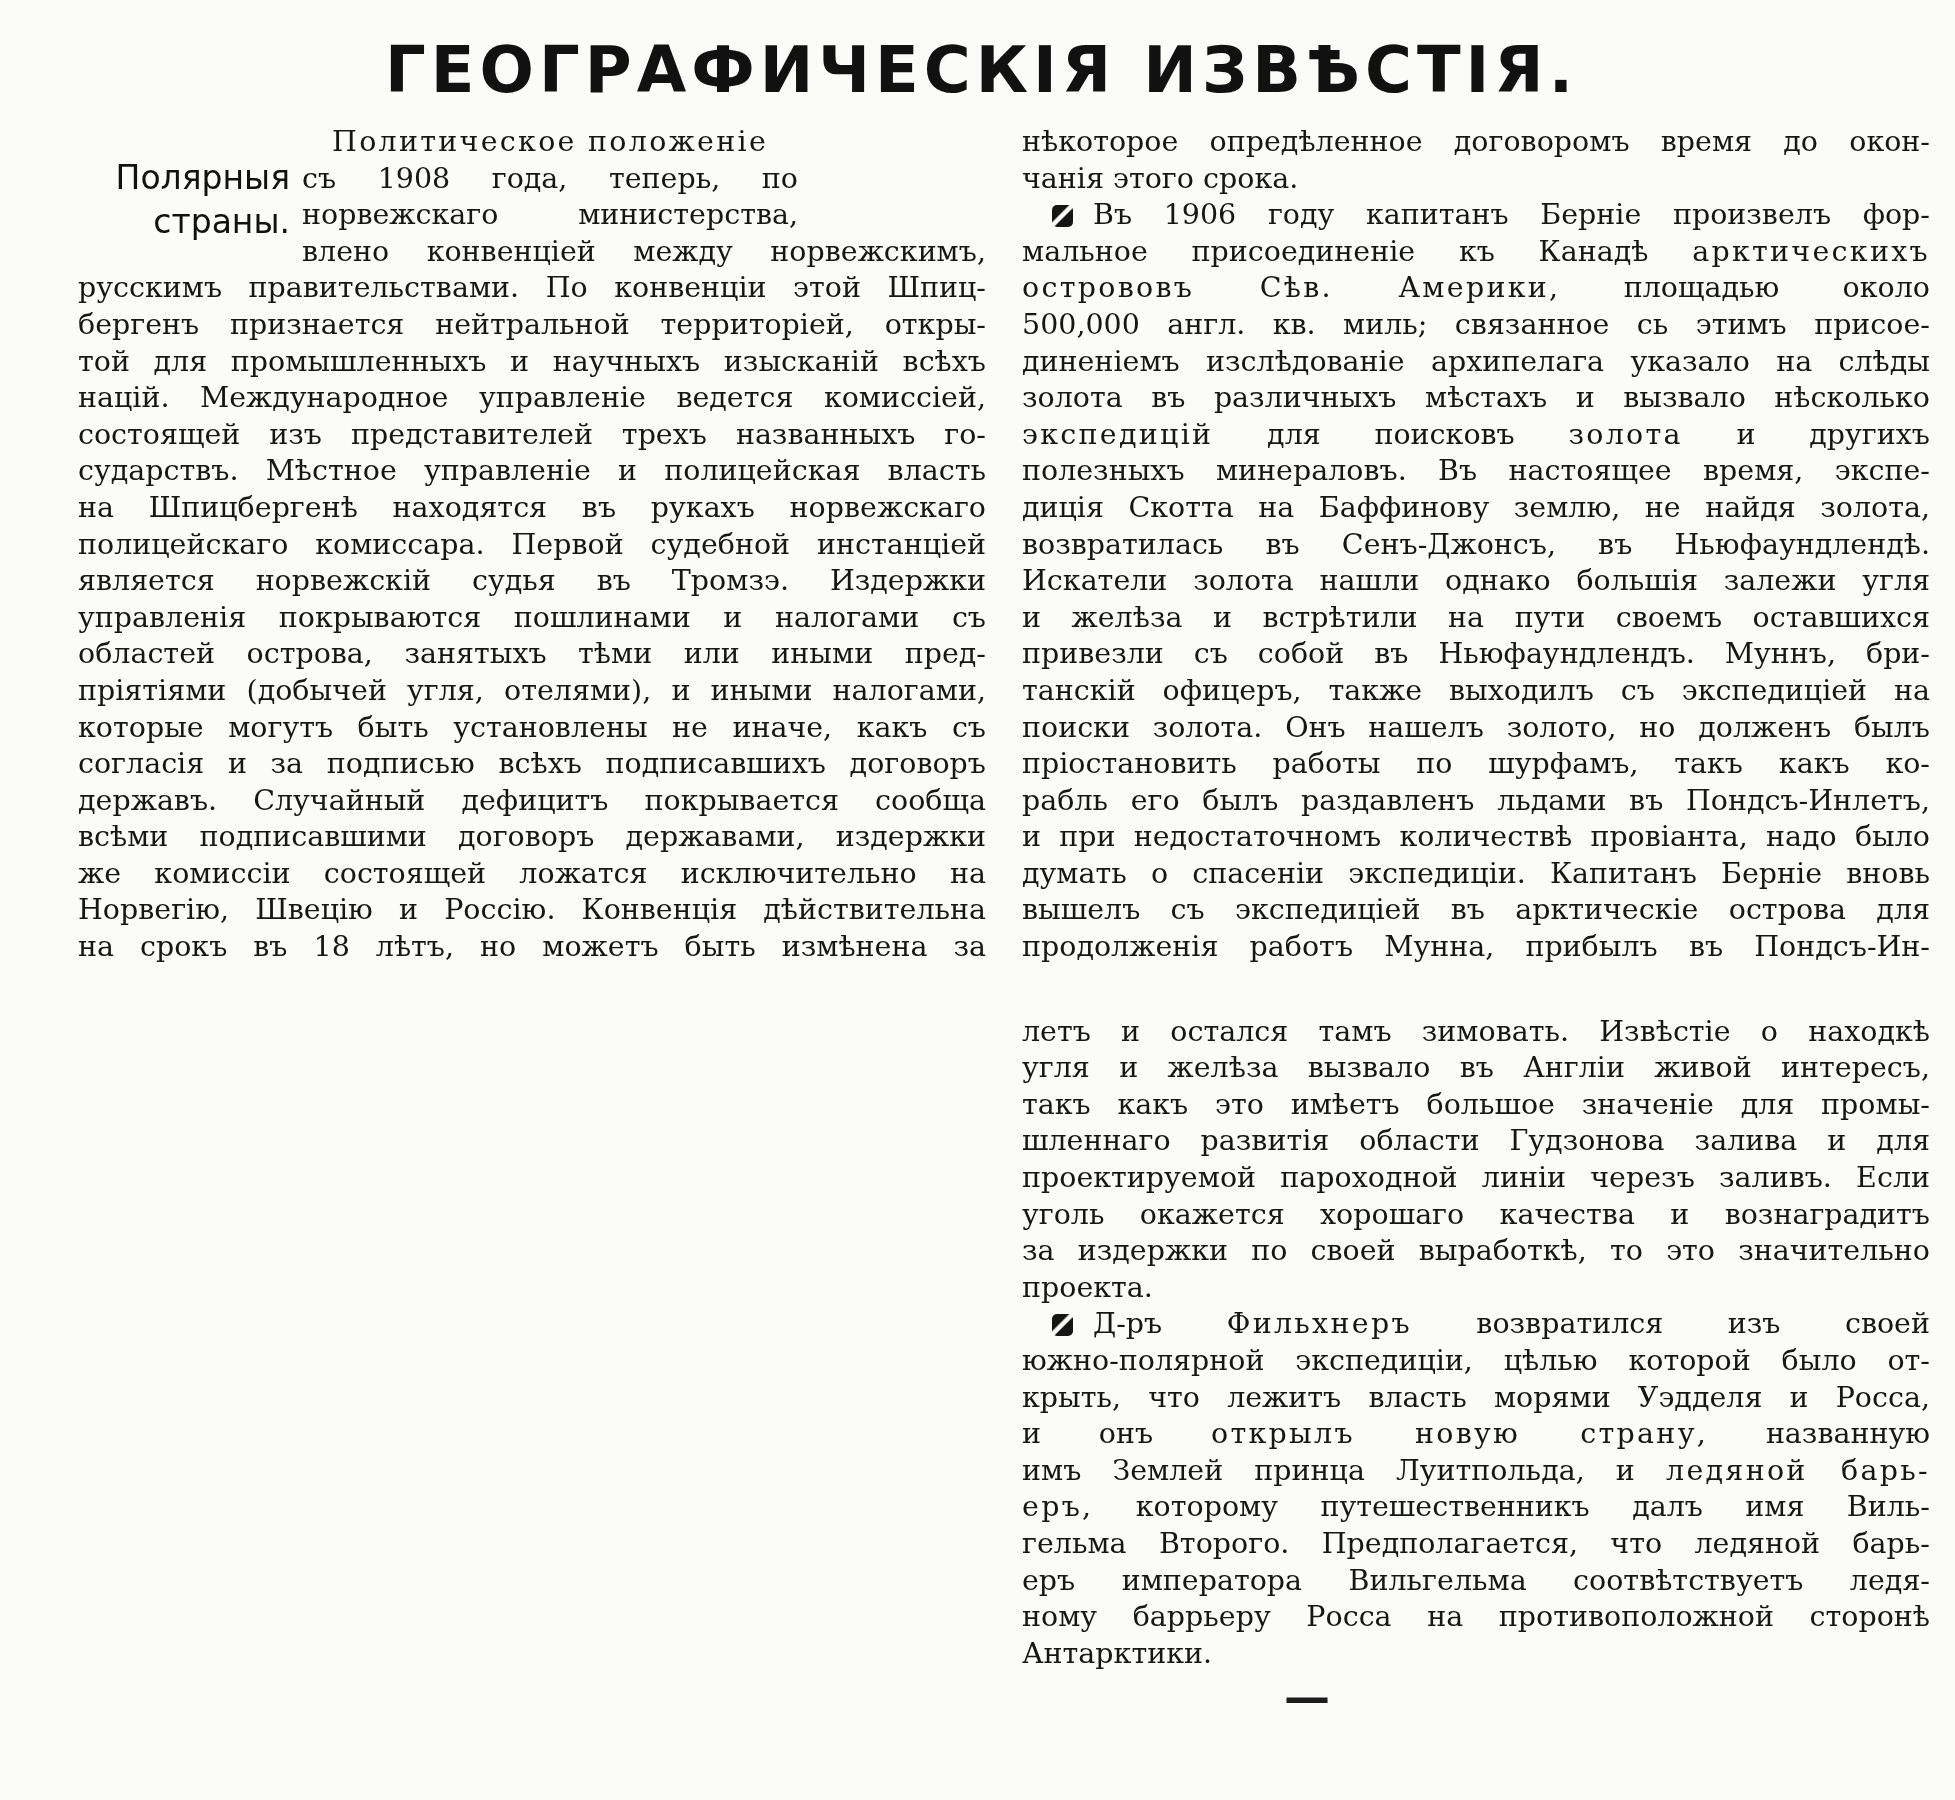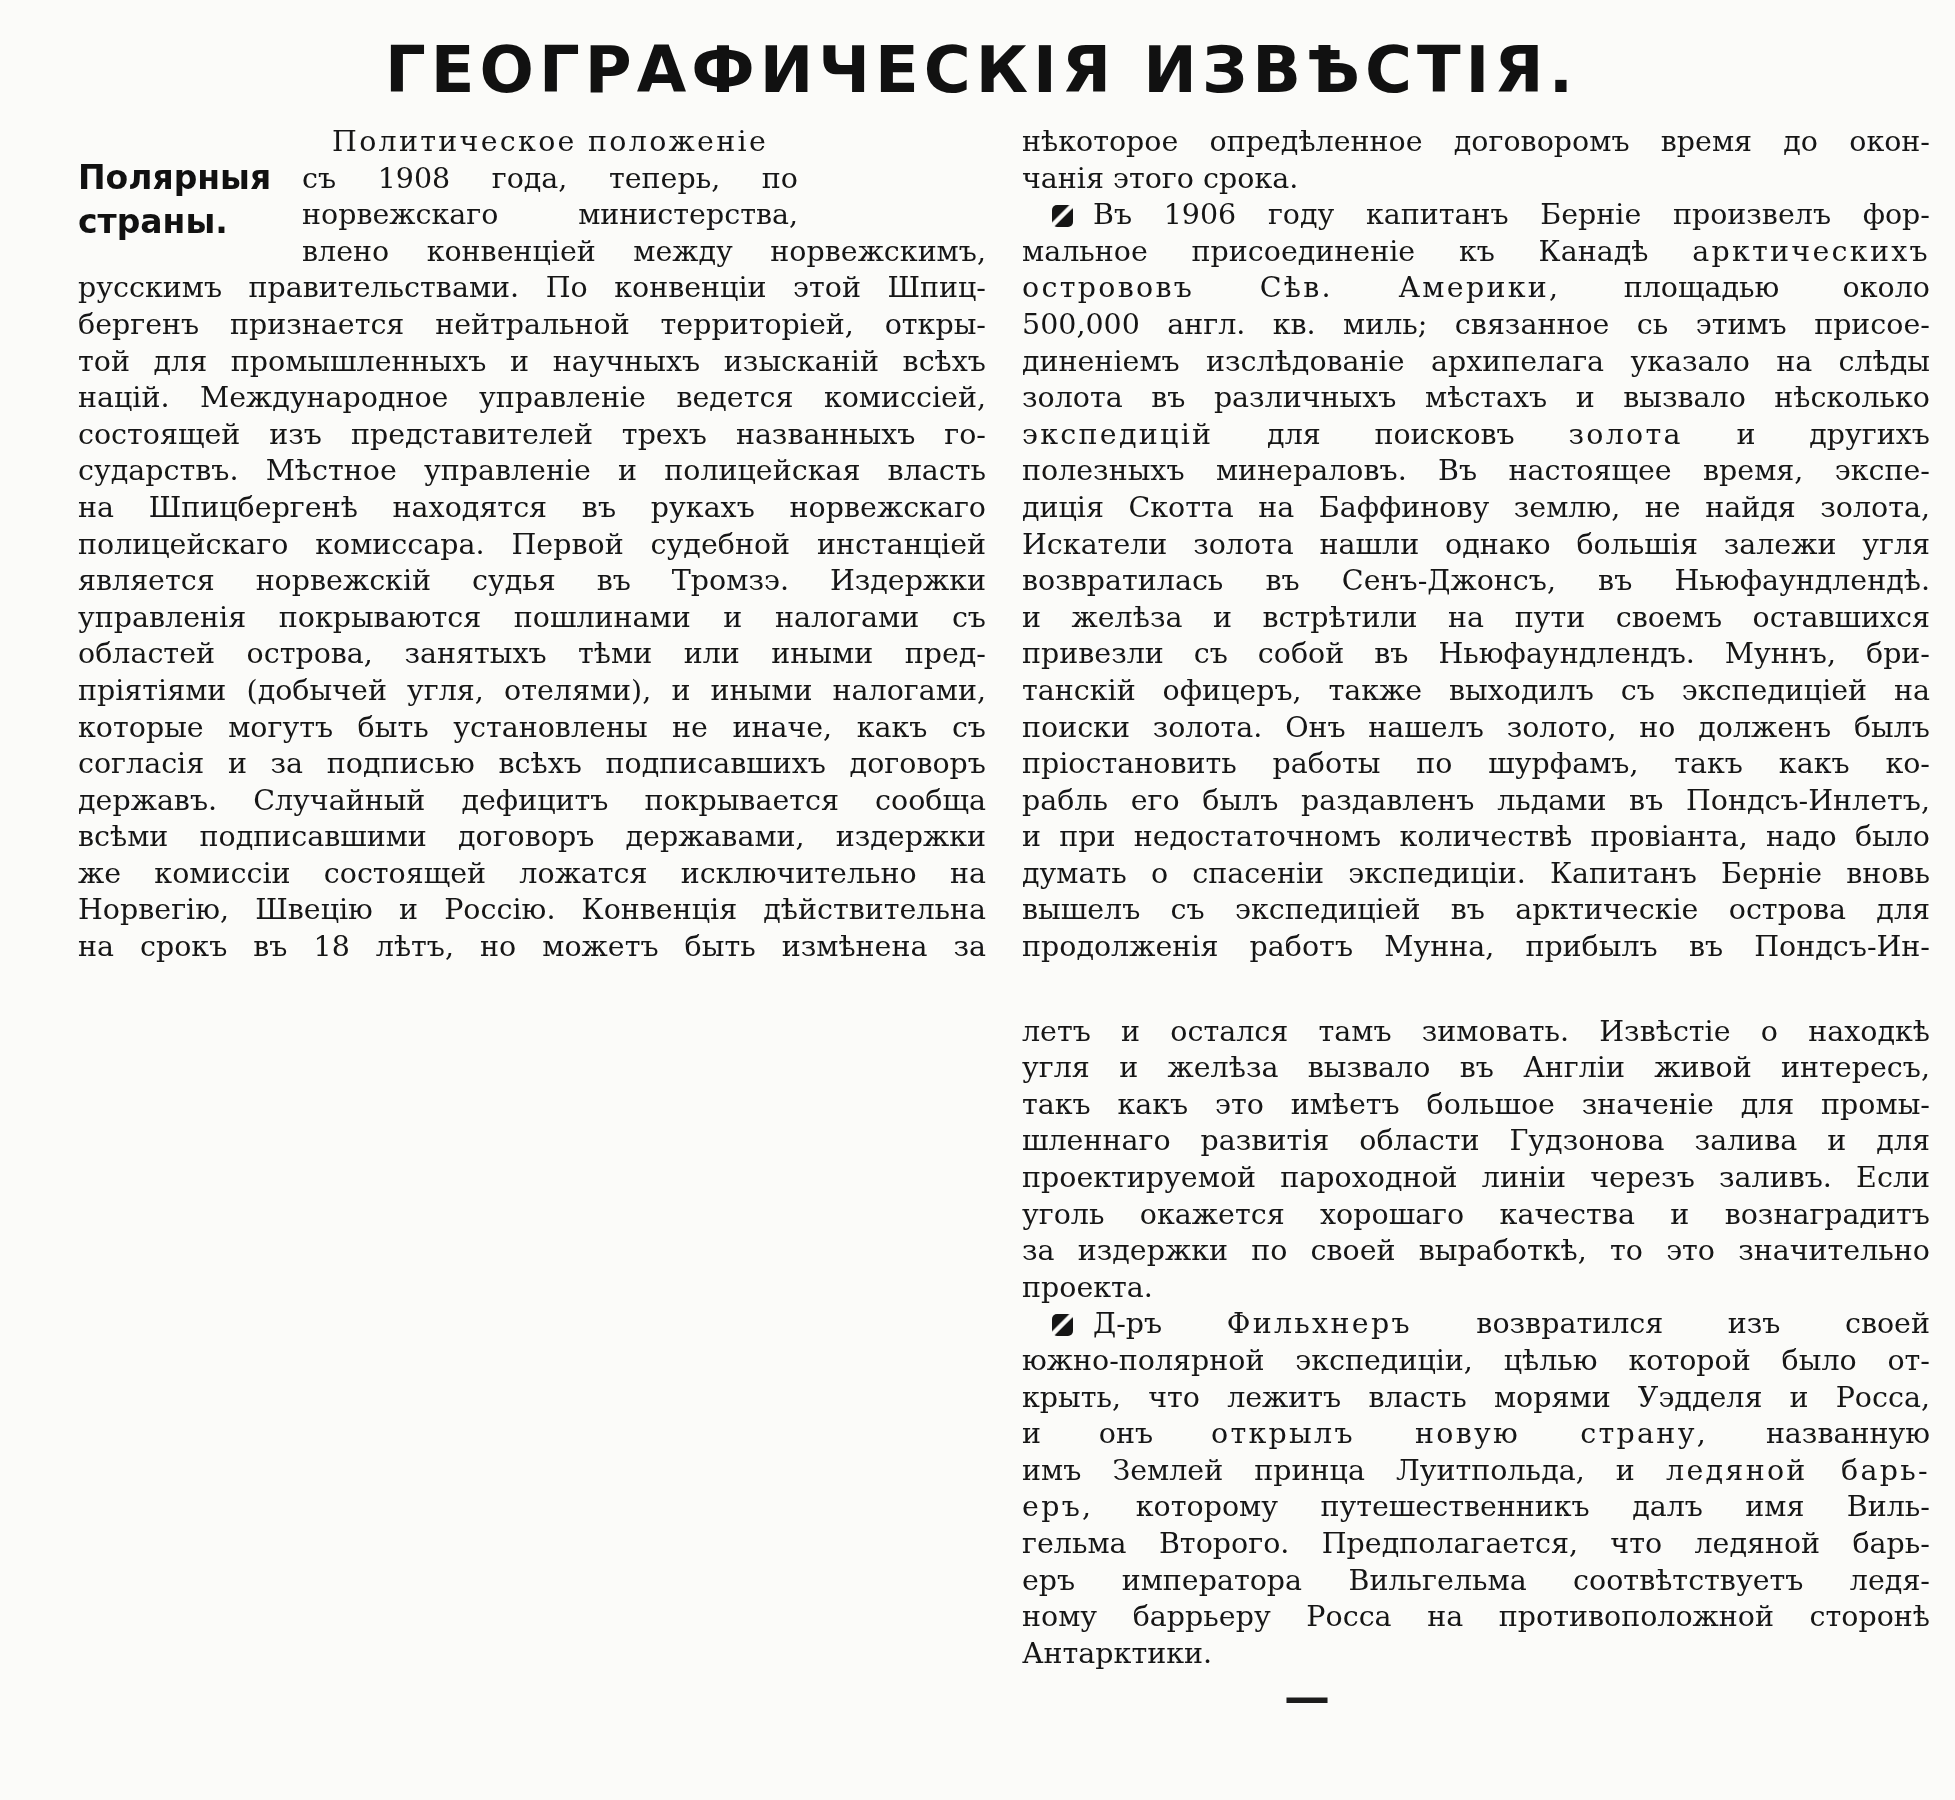--- a/index.html
+++ b/index.html
@@ -38,24 +38,24 @@
   }
   .line.noj{text-align:right;text-align-last:left;}
   .line.ind{padding-left:30px;}
   .line.narrow{padding-right:188px;}
   .sp{letter-spacing:0.08em;}
   .side-head{
     float:left;
     width:212px;
     margin:32px 12px 20px 0;
     font-family:"DejaVu Sans","Liberation Sans",sans-serif;
-    font-weight:bold;
+    font-weight:normal;
     font-size:33px;
     line-height:44px;
-    text-align:left;
+    text-align:right;
     color:#111;
   }
   .pmark{
     display:inline-block;
     width:21px;height:22px;
     margin-right:20px;
     border-radius:5px;
     background:linear-gradient(135deg,#151515 38%,#fbfbf9 43%,#fbfbf9 53%,#151515 58%);
     transform:translateY(3px);
   }
@@ -108,22 +108,22 @@
           <div class="line noj"><span>чанія этого срока.</span></div>
           <div class="line ind"><span class="pmark"></span><span>Въ 1906 году капитанъ Берніе произвелъ фор-</span></div>
           <div class="line"><span>мальное присоединеніе къ Канадѣ </span><span class="sp">арктическихъ</span></div>
           <div class="line"><span class="sp">острововъ Сѣв. Америки,</span><span> площадью около</span></div>
           <div class="line"><span>500,000 англ. кв. миль; связанное сь этимъ присое-</span></div>
           <div class="line"><span>диненіемъ изслѣдованіе архипелага указало на слѣды</span></div>
           <div class="line"><span>золота въ различныхъ мѣстахъ и вызвало нѣсколько</span></div>
           <div class="line"><span class="sp">экспедицій</span><span> для поисковъ </span><span class="sp">золота</span><span> и другихъ</span></div>
           <div class="line"><span>полезныхъ минераловъ. Въ настоящее время, экспе-</span></div>
           <div class="line"><span>диція Скотта на Баффинову землю, не найдя золота,</span></div>
+          <div class="line"><span>возвратилась въ Сенъ-Джонсъ, въ Ньюфаундлендѣ.</span></div>
           <div class="line"><span>Искатели золота нашли однако большія залежи угля</span></div>
-          <div class="line"><span>возвратилась въ Сенъ-Джонсъ, въ Ньюфаундлендѣ.</span></div>
           <div class="line"><span>и желѣза и встрѣтили на пути своемъ оставшихся</span></div>
           <div class="line"><span>привезли съ собой въ Ньюфаундлендъ. Муннъ, бри-</span></div>
           <div class="line"><span>танскій офицеръ, также выходилъ съ экспедиціей на</span></div>
           <div class="line"><span>поиски золота. Онъ нашелъ золото, но долженъ былъ</span></div>
           <div class="line"><span>пріостановить работы по шурфамъ, такъ какъ ко-</span></div>
           <div class="line"><span>рабль его былъ раздавленъ льдами въ Пондсъ-Инлетъ,</span></div>
           <div class="line"><span>и при недостаточномъ количествѣ провіанта, надо было</span></div>
           <div class="line"><span>думать о спасеніи экспедиціи. Капитанъ Берніе вновь</span></div>
           <div class="line"><span>вышелъ съ экспедиціей въ арктическіе острова для</span></div>
           <div class="line"><span>продолженія работъ Мунна, прибылъ въ Пондсъ-Ин-</span></div>

